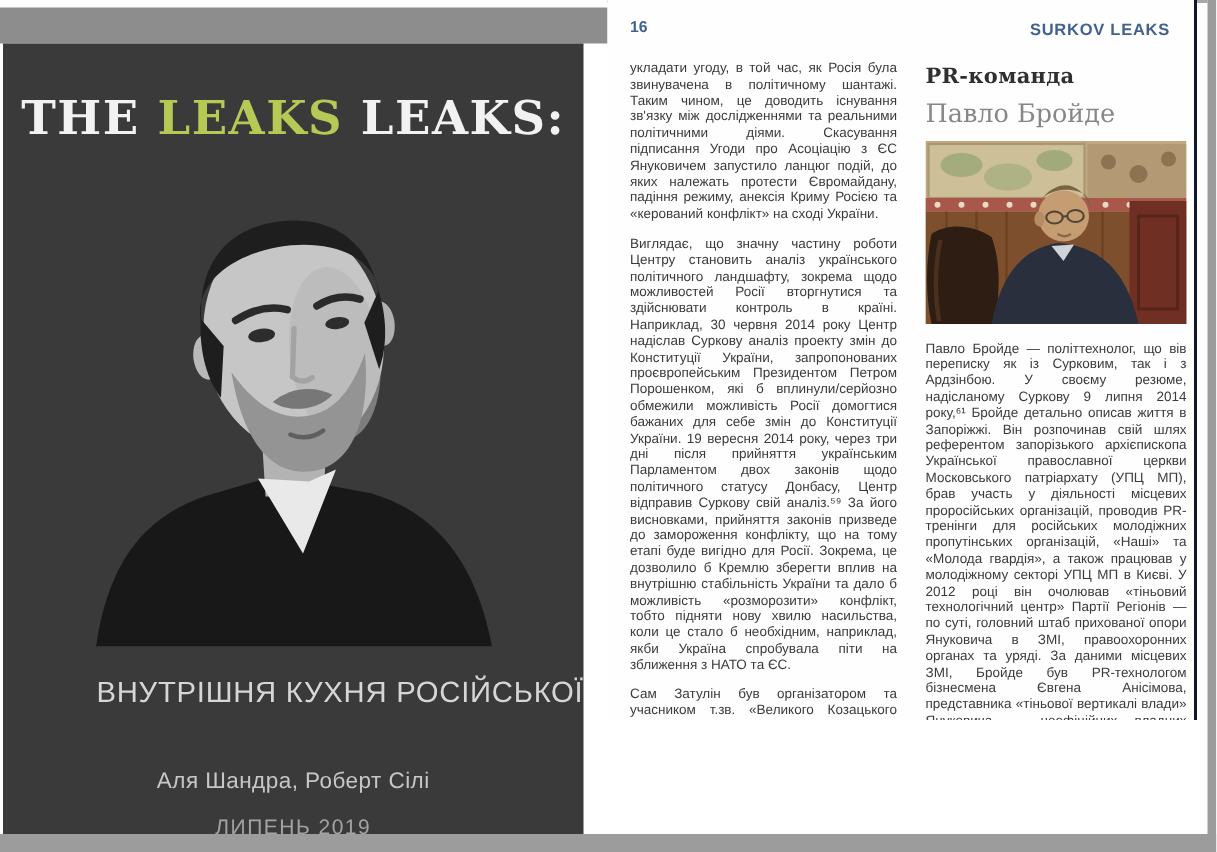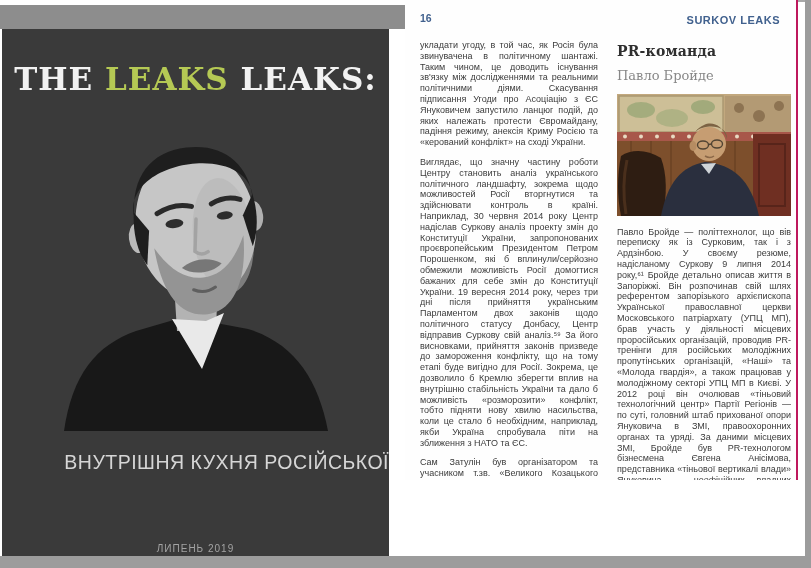--- a/index.html
+++ b/index.html
@@ -17,36 +17,36 @@
   .cover-title{position:absolute;left:0;top:32px;width:100%;text-align:center;
                font-family:"DejaVu Serif",serif;font-weight:bold;font-size:31px;color:#f2f2f2;
                letter-spacing:1px;white-space:nowrap;}
   .cover-title .hl{color:#b5c954;}
   .portrait{position:absolute;left:54px;top:78px;width:280px;height:324px;}
   .cover-subtitle{position:absolute;left:0;top:420px;width:100%;text-align:right;
                   font-size:19.5px;line-height:27px;color:#d6d6d6;letter-spacing:.5px;font-weight:400;}
   .cover-authors{position:absolute;left:0;top:483px;width:100%;text-align:center;
                  font-size:15px;color:#c7c7c7;letter-spacing:.3px;}
   .cover-date{position:absolute;left:0;top:514px;width:100%;text-align:center;
-              font-size:10px;color:#a3a3a3;letter-spacing:1px;}
+              font-size:14px;color:#a3a3a3;letter-spacing:1px;}
 
   
   .page{position:absolute;left:405px;top:0;width:391px;height:480px;background:#fefefe;
-        border-right:2px solid #be185d;overflow:hidden;}
+        border-right:2px solid #0f172a;overflow:hidden;}
   .page-num{position:absolute;left:15px;top:12px;font-size:10.5px;font-weight:bold;color:#41618e;}
   .running-head{position:absolute;right:16px;top:14px;font-size:11px;font-weight:bold;color:#41618e;
                 letter-spacing:.5px;}
   .col{position:absolute;top:40px;font-size:9px;line-height:10.8px;color:#3b3b3b;
        text-align:justify;}
   .col p{margin:0 0 9px 0;}
   .col1{left:15px;width:178px;}
   .col2{left:212px;width:174px;top:46px;}
   .col2 h2{margin:0;font-family:"DejaVu Serif",serif;font-weight:bold;font-size:14px;color:#2f2f2f;
            text-align:left;letter-spacing:.2px;}
-  .byline{margin-top:14px;font-family:"DejaVu Serif",serif;font-size:13px;color:#878787;text-align:left;}
+  .byline{margin-top:14px;font-family:"DejaVu Serif",serif;font-size:17px;color:#878787;text-align:left;}
   .still{display:block;margin-top:12px;width:174px;height:122px;}
   .col2 p{margin-top:11px;}
 </style>
 </head>
 <body>
 
 <div class="stage">
 
   <div class="top-band"></div>
   <div class="top-line"></div>
@@ -87,20 +87,21 @@
 
         <path d="M96,136 C98,186 116,208 141,208 C166,208 184,182 186,134 C172,162 158,171 141,171 C124,171 109,160 96,136 Z" fill="#949494"></path>
         <path d="M121,159 C133,151 149,151 161,159 C151,168 131,168 121,159 Z" fill="#777777"></path>
         <path d="M130,182 q11,6 22,0" stroke="#5f5f5f" stroke-width="3" fill="none" stroke-linecap="round"></path>
       </g>
     </svg>
 
     <div class="cover-subtitle">
       <div>ВНУТРІШНЯ КУХНЯ РОСІЙСЬКОЇ</div>
     </div>
+    <div class="cover-authors">Аля Шандра, Роберт Сілі</div>
     <div class="cover-date">ЛИПЕНЬ 2019</div>
   </div>
 
   <div class="page">
     <div class="page-num">16</div>
     <div class="running-head">SURKOV LEAKS</div>
 
     <div class="col col1">
       <p>укладати угоду, в той час, як Росія була звинувачена в політичному шантажі. Таким чином, це доводить існування зв'язку між дослідженнями та реальними політичними діями. Скасування підписання Угоди про Асоціацію з ЄС Януковичем запустило ланцюг подій, до яких належать протести Євромайдану, падіння режиму, анексія Криму Росією та «керований конфлікт» на сході України.</p>
       <p>Виглядає, що значну частину роботи Центру становить аналіз українського політичного ландшафту, зокрема щодо можливостей Росії вторгнутися та здійснювати контроль в країні. Наприклад, 30 червня 2014 року Центр надіслав Суркову аналіз проекту змін до Конституції України, запропонованих проєвропейським Президентом Петром Порошенком, які б вплинули/серйозно обмежили можливість Росії домогтися бажаних для себе змін до Конституції України. 19 вересня 2014 року, через три дні після прийняття українським Парламентом двох законів щодо політичного статусу Донбасу, Центр відправив Суркову свій аналіз.⁵⁹ За його висновками, прийняття законів призведе до замороження конфлікту, що на тому етапі буде вигідно для Росії. Зокрема, це дозволило б Кремлю зберегти вплив на внутрішню стабільність України та дало б можливість «розморозити» конфлікт, тобто підняти нову хвилю насильства, коли це стало б необхідним, наприклад, якби Україна спробувала піти на зближення з НАТО та ЄС.</p>

